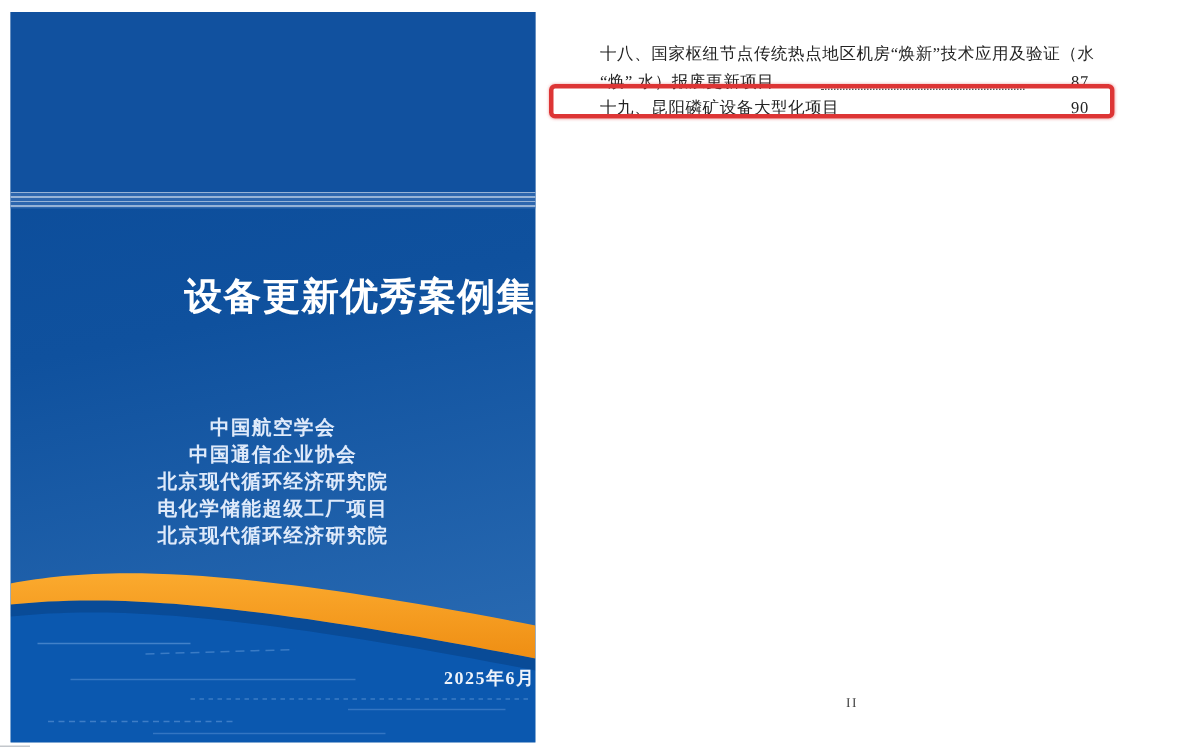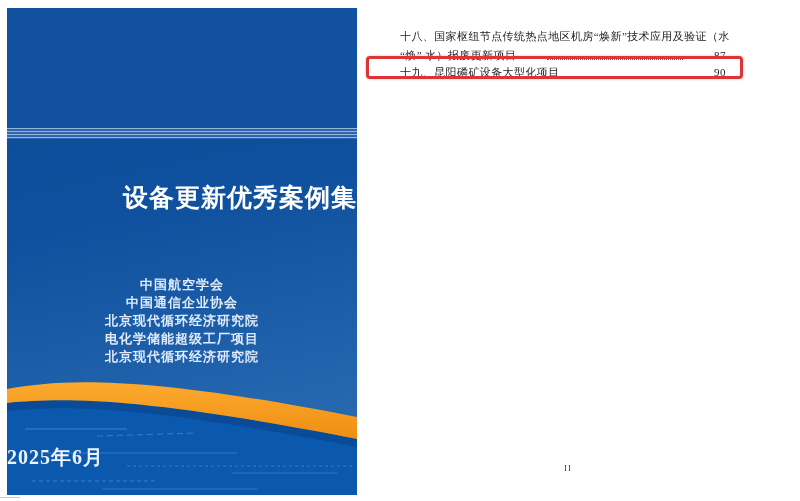--- a/index.html
+++ b/index.html
@@ -24,22 +24,22 @@
   .cover-title{
     position:absolute;left:0;top:173px;width:100%;text-align:right;
     color:#ffffff;font-size:25px;font-weight:bold;letter-spacing:1px;
   }
   .cover-orgs{position:absolute;left:0;top:268px;width:100%;text-align:center;}
   .org{
     color:#dfeafa;font-size:13px;font-weight:600;line-height:18px;letter-spacing:1px;
   }
   .swoosh{position:absolute;left:0;bottom:0;width:350px;height:122px;display:block;}
   .cover-date{
-    position:absolute;left:0;top:436px;width:100%;text-align:left;
-    color:#eef3fa;font-size:20px;font-weight:bold;letter-spacing:1px;
+    position:absolute;left:0;top:436px;width:100%;text-align:right;
+    color:#eef3fa;font-size:12px;font-weight:bold;letter-spacing:1px;
     font-family:"Liberation Serif","DejaVu Serif",serif;
   }
 
   
   .toc-row{
     position:absolute;left:400px;width:326px;height:19px;display:flex;align-items:flex-end;
     font-family:"Liberation Serif","DejaVu Serif",serif;font-size:11px;color:#232323;
     line-height:15px;white-space:nowrap;
   }
   .r0{top:25px;}

